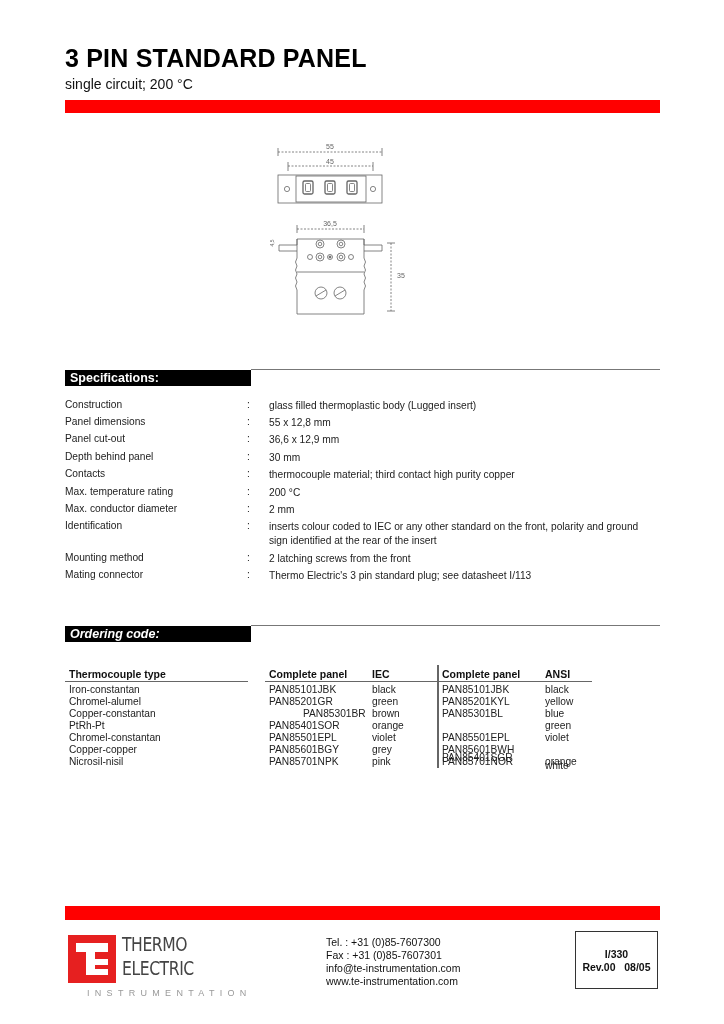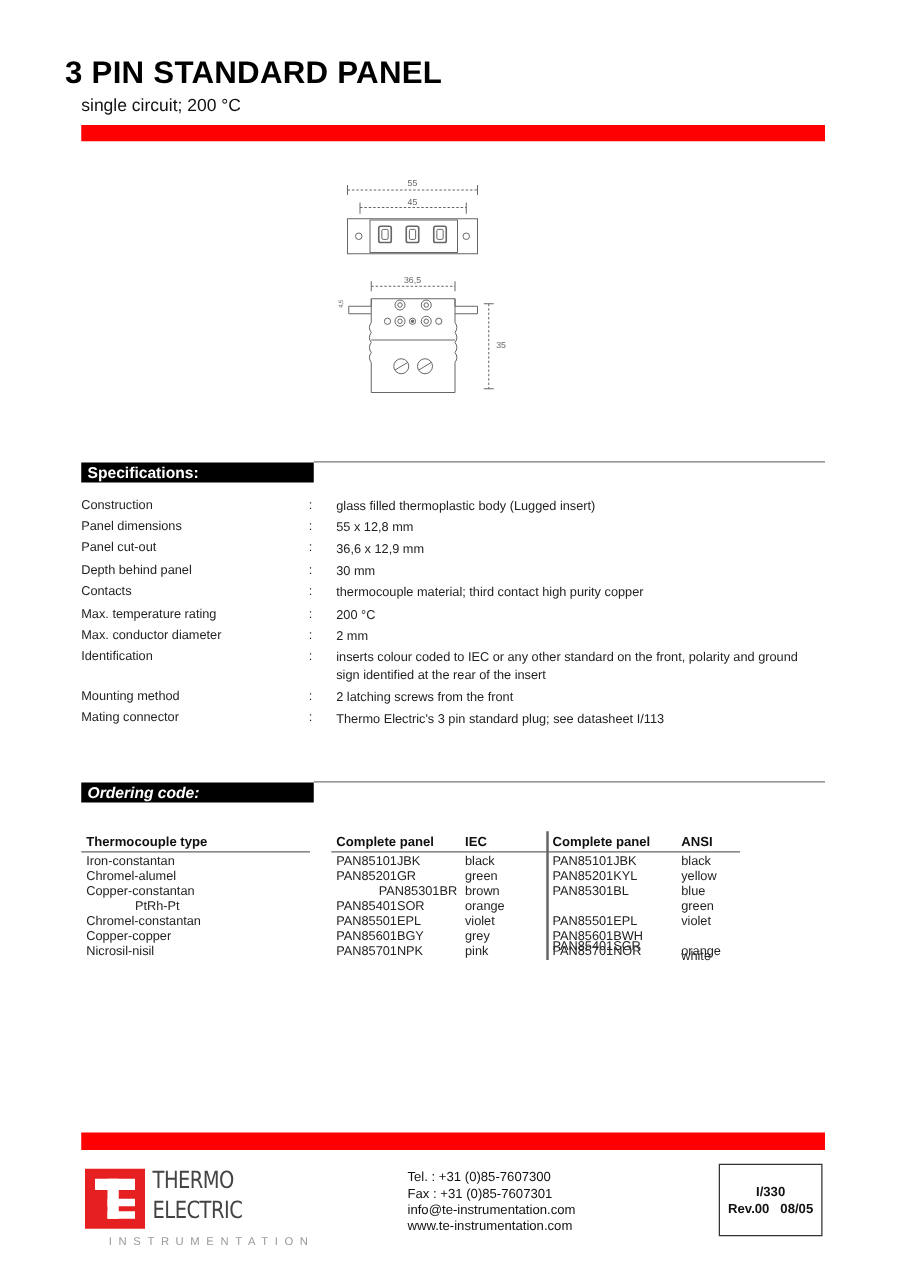--- a/index.html
+++ b/index.html
@@ -1,19 +1,19 @@
 <!DOCTYPE html>
 <html><head>
 <meta charset="utf-8">
 <style>
   html, body { margin: 0; padding: 0; background: #ffffff; }
   body { width: 724px; height: 1024px; position: relative; overflow: hidden;
          font-family: "Liberation Sans", sans-serif; color: #111; }
   .abs { position: absolute; }
-  .title { left: 52px; top: 44px; font-size: 25px; font-weight: bold; letter-spacing: 0.2px; color: #000; }
+  .title { left: 65px; top: 44px; font-size: 25px; font-weight: bold; letter-spacing: 0.2px; color: #000; }
   .subtitle { left: 65px; top: 76px; font-size: 14px; color: #111; }
   .redbar { left: 65px; width: 595px; background: #ff0000; }
   .section-head { height: 16px; background: #000; color: #fff; font-weight: bold; font-size: 12.5px;
                   line-height: 16px; padding-left: 5px; box-sizing: border-box; width: 186px; left: 65px; }
   .section-line { left: 251px; width: 409px; height: 1px; background: #777; }
   .spec-row { left: 65px; width: 600px; font-size: 10.2px; color: #222; }
   .spec-row .lbl { position: absolute; left: 0; }
   .spec-row .colon { position: absolute; left: 182px; }
   .spec-row .val { position: absolute; left: 204px; width: 390px; line-height: 14px; }
   .tbl-h { font-size: 10.5px; font-weight: bold; color: #111; top: 668px; }
@@ -176,21 +176,21 @@
       <div class="abs tbl-cell" style="left: 545px; top: 696px;">yellow</div>
     </div>
     <div>
       <div class="abs tbl-cell" style="left: 69px; top: 708px;">Copper-constantan</div>
       <div class="abs tbl-cell" style="left: 269px; top: 708px; padding-left: 34px;">PAN85301BR</div>
       <div class="abs tbl-cell" style="left: 372px; top: 708px;">brown</div>
       <div class="abs tbl-cell" style="left: 442px; top: 708px;">PAN85301BL</div>
       <div class="abs tbl-cell" style="left: 545px; top: 708px;">blue</div>
     </div>
     <div>
-      <div class="abs tbl-cell" style="left: 69px; top: 720px; margin-left: 39px;">PtRh-Pt</div>
+      <div class="abs tbl-cell" style="left: 69px; top: 720px;">PtRh-Pt</div>
       <div class="abs tbl-cell" style="left: 269px; top: 720px; text-align: right;">PAN85401SOR</div>
       <div class="abs tbl-cell" style="left: 372px; top: 720px;">orange</div>
       <div class="abs tbl-cell" style="left: 442px; top: 752px;">PAN85401SGR</div>
       <div class="abs tbl-cell" style="left: 545px; top: 720px;">green</div>
     </div>
     <div>
       <div class="abs tbl-cell" style="left: 69px; top: 732px;">Chromel-constantan</div>
       <div class="abs tbl-cell" style="left: 269px; top: 732px;">PAN85501EPL</div>
       <div class="abs tbl-cell" style="left: 372px; top: 732px;">violet</div>
       <div class="abs tbl-cell" style="left: 442px; top: 732px;">PAN85501EPL</div>

